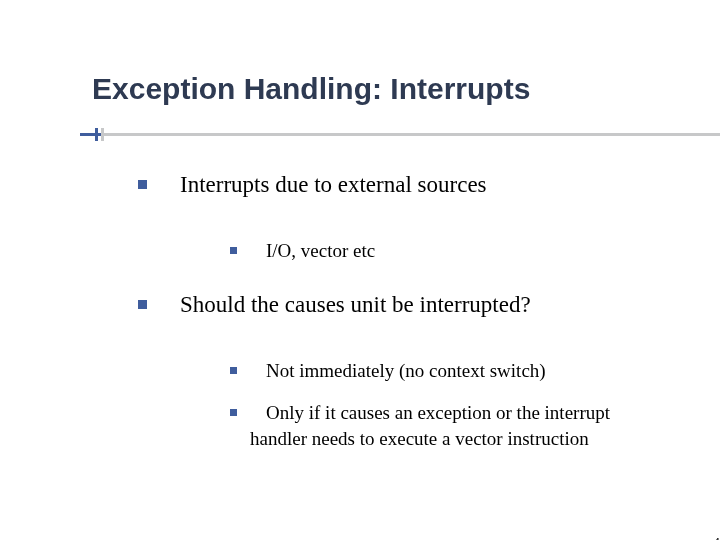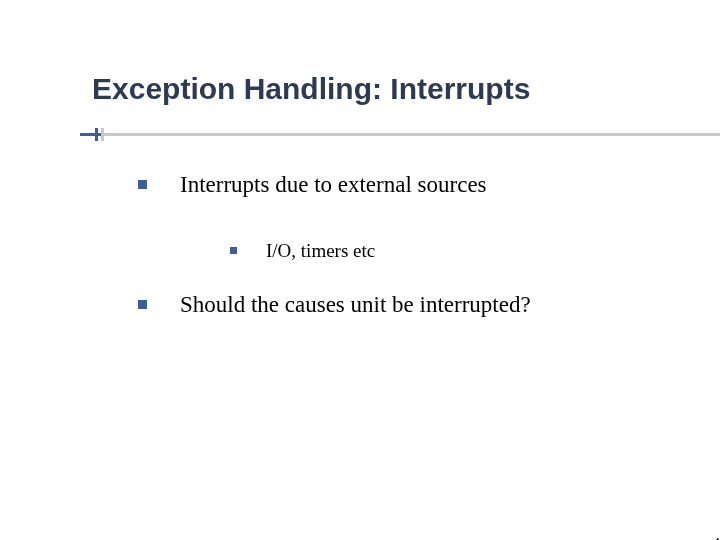--- a/index.html
+++ b/index.html
@@ -111,23 +111,31 @@
     <div class="tick-blue"></div>
   </div>
 </div>
 
 <div class="content">
   <ul class="lvl1">
     <li>
       <span>Interrupts due to external sources</span>
       <ul class="lvl2">
         <li>
-          <span>I/O, timers etc</span>
+          <span>I/O, vector etc</span>
         </li>
       </ul>
     </li>
     <li>
       <span>Should the causes unit be interrupted?</span>
+      <ul class="lvl2">
+        <li>
+          <span>Not immediately (no context switch)</span>
+        </li>
+        <li>
+          <span>Only if it causes an exception or the interrupt handler needs to execute a vector instruction</span>
+        </li>
+      </ul>
     </li>
   </ul>
 </div>
 
 <div class="pagenum">47</div>
 
 </body></html>

